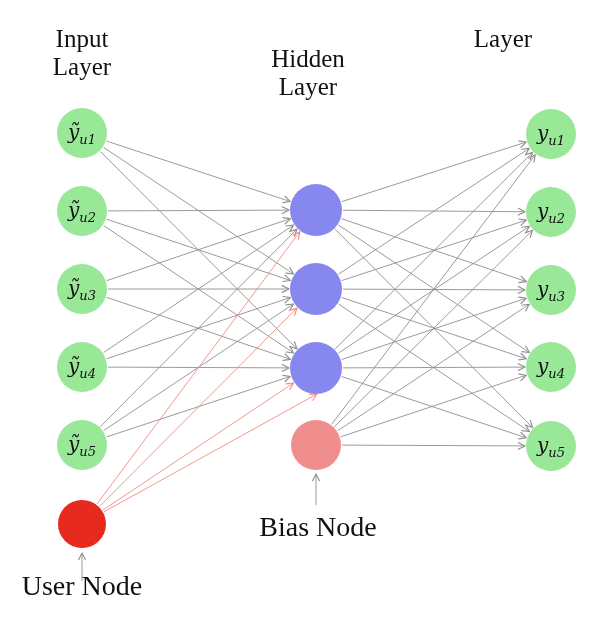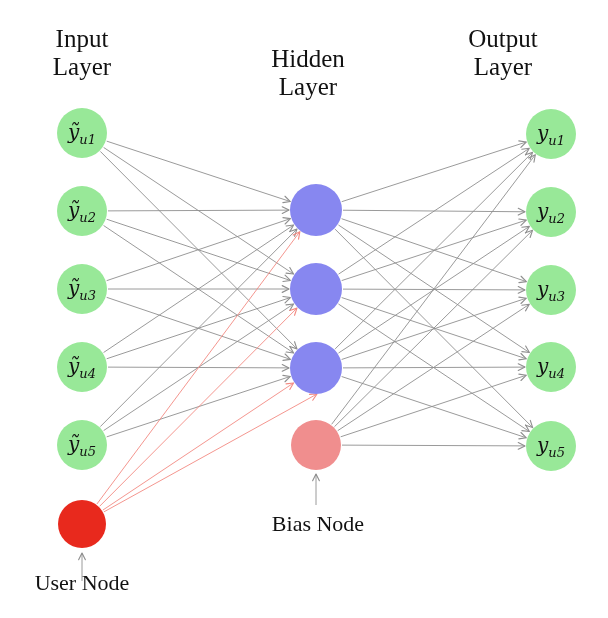--- a/index.html
+++ b/index.html
@@ -10,39 +10,38 @@
   .layer-header{
     position:absolute;top:25px;transform:translateX(-50%);
     text-align:center;font-size:25px;line-height:28px;color:#111;
     white-space:nowrap;
   }
   #input-layer-header{left:82px;}
   #hidden-layer-header{left:308px;margin-top:20px;}
   #output-layer-header{left:503px;}
   .pointer-label{
     position:absolute;transform:translateX(-50%);
-    font-size:22px;color:#111;white-space:nowrap;
+    font-size:28px;color:#111;white-space:nowrap;
   }
   #user-node-label{left:82px;top:570px;}
   #bias-node-label{left:318px;top:511px;}
   #diagram-svg{position:absolute;left:0;top:0;}
 </style>
 </head>
 <body>
 
 <div class="layer-header" id="input-layer-header">
   <div>Input</div>
   <div>Layer</div>
 </div>
 <div class="layer-header" id="hidden-layer-header">
   <div>Hidden</div>
   <div>Layer</div>
 </div>
 <div class="layer-header" id="output-layer-header">
-  <div>Output</div>
   <div>Layer</div>
 </div>
 
 <svg id="diagram-svg" width="608" height="618" viewBox="0 0 608 618" xmlns="http://www.w3.org/2000/svg">
     <defs>
       <marker id="ah-gray" viewBox="0 0 8 8" refX="7" refY="4" markerWidth="9" markerHeight="9" orient="auto" markerUnits="userSpaceOnUse">
         <path d="M1,1 L7,4 L1,7" fill="none" stroke="#8f8f8f" stroke-width="1" stroke-linecap="round" stroke-linejoin="round"></path>
       </marker>
       <marker id="ah-red" viewBox="0 0 8 8" refX="7" refY="4" markerWidth="9" markerHeight="9" orient="auto" markerUnits="userSpaceOnUse">
         <path d="M1,1 L7,4 L1,7" fill="none" stroke="#f38a82" stroke-width="1" stroke-linecap="round" stroke-linejoin="round"></path>

